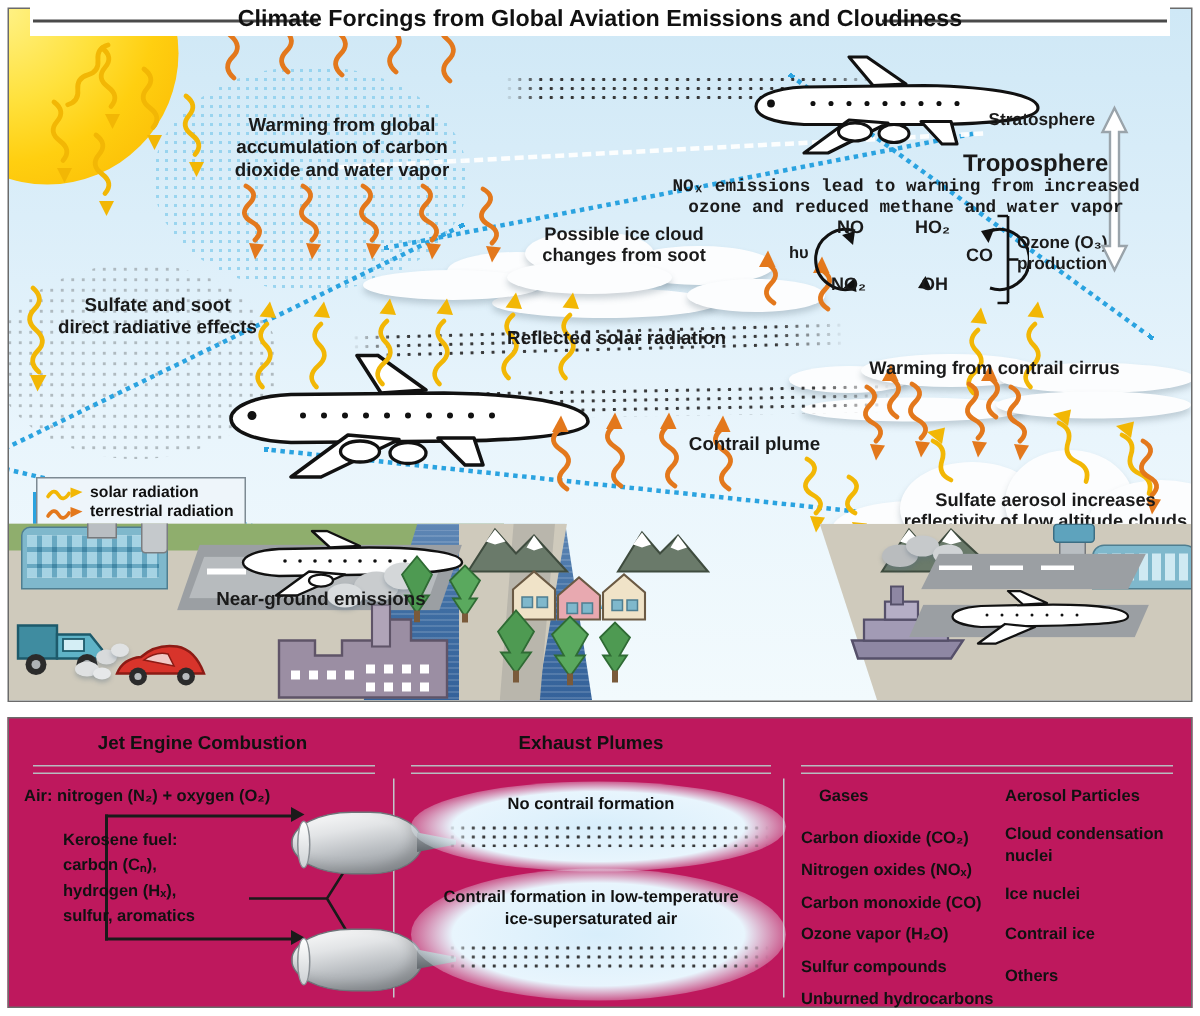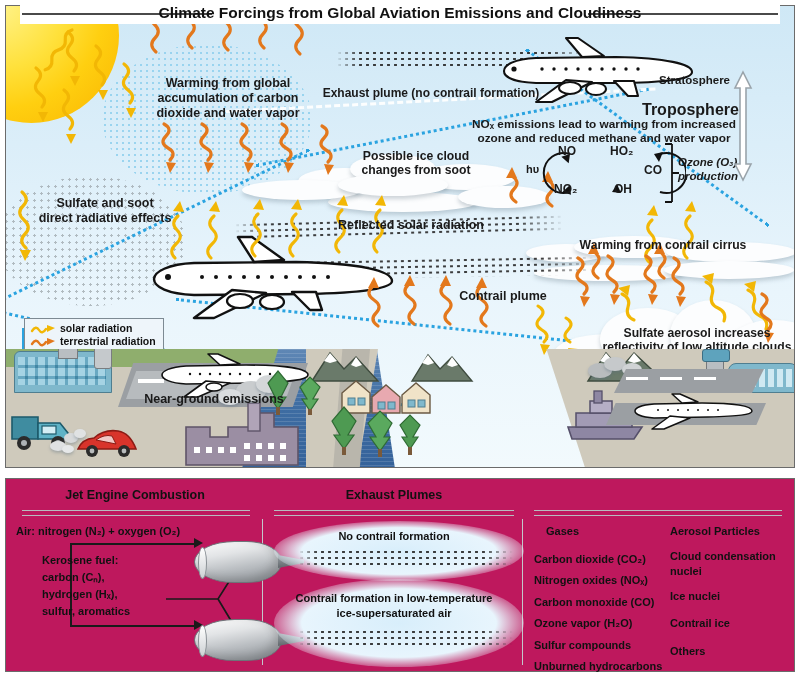--- a/index.html
+++ b/index.html
@@ -363,34 +363,33 @@
       <path d="M128 14 l9 -2 l-4 10 z" fill="#111"></path>
       <path d="M146 4 l0 58" stroke="#111" stroke-width="1.8" fill="none"></path>
       <path d="M146 4 l-7 0 M146 62 l-7 0 M146 33 l7 0" stroke="#111" stroke-width="1.8" fill="none"></path>
     </svg>
     <div class="lab" style="left:520px;top:157px;font-size:11px;">hυ</div>
     <div class="lab" style="left:552px;top:138px;font-size:12px;">NO</div>
     <div class="lab" style="left:548px;top:176px;font-size:12px;">NO₂</div>
     <div class="lab" style="left:604px;top:138px;font-size:12px;">HO₂</div>
     <div class="lab" style="left:608px;top:176px;font-size:12px;">OH</div>
     <div class="lab" style="left:638px;top:157px;font-size:12px;">CO</div>
-    <div class="lab l" style="left:672px;top:150px;font-size:11.5px;white-space:pre-line;font-style:italic;">Ozone (O₃)
+    <div class="lab l" style="left:672px;top:150px;font-size:11.5px;white-space:pre-line;">Ozone (O₃)
 production</div>
 
     <svg class="vArrow" style="left:726px;top:62px;" width="22" height="116">
       <path d="M11 4 L19 20 L14 20 L14 96 L19 96 L11 112 L3 96 L8 96 L8 20 L3 20 Z" fill="#fff" stroke="#9aa4ab" stroke-width="1.6"></path>
     </svg>
 
     <div class="lab" style="left:122px;top:70px;width:200px;font-size:12.5px;white-space:pre-line;">Warming from global
 accumulation of carbon
 dioxide and water vapor</div>
 
-    <div class="lab" style="left:300px;top:80px;width:250px;font-size:12px;">Exhaust plume (no contrail formation)</div>
-
-    <div class="lab" style="left:438px;top:112px;width:320px;font-size:11.8px;white-space:pre-line;">NOₓ emissions lead to warming from increased
+
+    <div class="lab" style="left:438px;top:112px;width:320px;font-size:11.8px;white-space:pre-line;font-family:Liberation Mono, monospace;">NOₓ emissions lead to warming from increased
 ozone and reduced methane and water vapor</div>
 
     <div class="lab r" style="left:636px;top:68px;width:88px;font-size:11.5px;">Stratosphere</div>
     <div class="lab r" style="left:636px;top:95px;width:88px;font-size:16px;">Troposphere</div>
 
     <div class="lab" style="left:330px;top:143px;width:160px;font-size:12.2px;white-space:pre-line;">Possible ice cloud
 changes from soot</div>
 
     <div class="lab" style="left:4px;top:190px;width:190px;font-size:12.5px;white-space:pre-line;">Sulfate and soot
 direct radiative effects</div>

